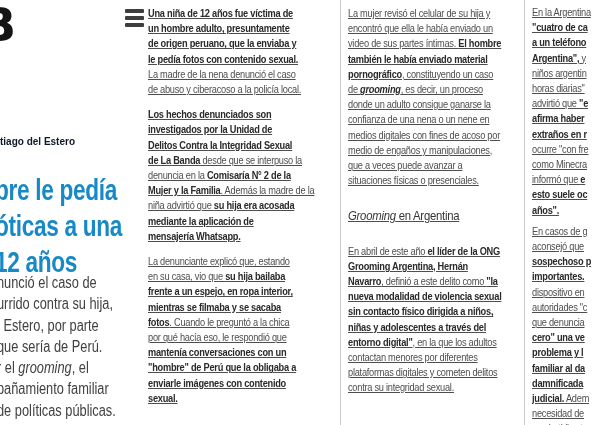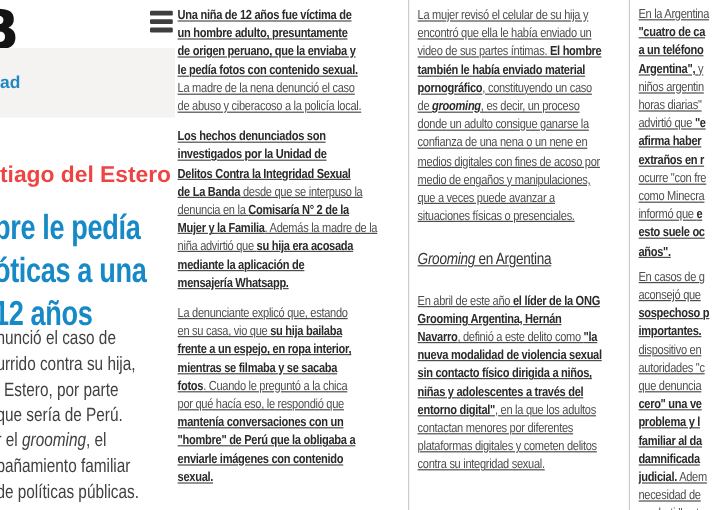--- a/index.html
+++ b/index.html
@@ -9,21 +9,21 @@
   
   .leftcol{position:absolute;left:0;top:0;width:146px;height:425px;overflow:hidden;}
   .logo-clip{position:absolute;left:0;top:2px;width:14px;height:46px;overflow:hidden;}
   .logo-letter{display:inline-block;margin-left:-19px;font-family:"DejaVu Sans",sans-serif;
                font-weight:700;font-size:46px;line-height:46px;color:#141414;}
   .hamburger{position:absolute;left:125px;top:9px;width:19px;}
   .hamburger span{display:block;height:3.6px;background:#3e3e3e;border-radius:1px;margin-bottom:3.6px;}
   .cat-bar{position:absolute;left:0;top:40px;width:146px;height:58px;background:#f4f3f1;}
   .cat-link{position:absolute;left:0;top:21px;color:#1f87c2;font-weight:700;font-size:14.5px;
             text-decoration:none;cursor:pointer;}
-  .kicker{position:absolute;left:0;top:136px;font-weight:700;font-size:19px;color:#ef4444;white-space:nowrap;}
+  .kicker{position:absolute;left:0;top:136px;font-weight:700;font-size:10px;color:#0f172a;white-space:nowrap;}
   .headline-box{position:absolute;left:-5px;top:172px;transform:scaleX(0.78);transform-origin:0 0;
                 color:#1789c6;font-size:29px;font-weight:800;line-height:36px;letter-spacing:-0.4px;white-space:nowrap;}
   .headline-box .blk{margin:0;}
   .lead-box{position:absolute;left:-3px;top:272px;transform:scaleX(0.8);transform-origin:0 0;
             color:#414141;font-size:16px;line-height:21.3px;white-space:nowrap;}
   .lead-box .blk{margin:0;}
 
   
   .divider{position:absolute;top:0;bottom:0;width:1px;background:#cccccc;}
   .d1{left:340px;} .d2{left:524px;}
@@ -48,23 +48,20 @@
 <div class="page">
 
   <div class="leftcol">
     <div class="logo-clip">
       <span class="logo-letter">B</span>
     </div>
     <div class="hamburger">
       <span></span>
       <span></span>
       <span></span>
-    </div>
-    <div class="cat-bar">
-      <a class="cat-link">ad</a>
     </div>
     <div class="kicker">tiago del Estero</div>
     <div class="headline-box">
         <div class="blk">
           <div class="ln"><span>bre le pedía</span></div>
           <div class="ln"><span>óticas a una</span></div>
           <div class="ln"><span>12 años</span></div>
         </div>
       </div>
     <div class="lead-box">

